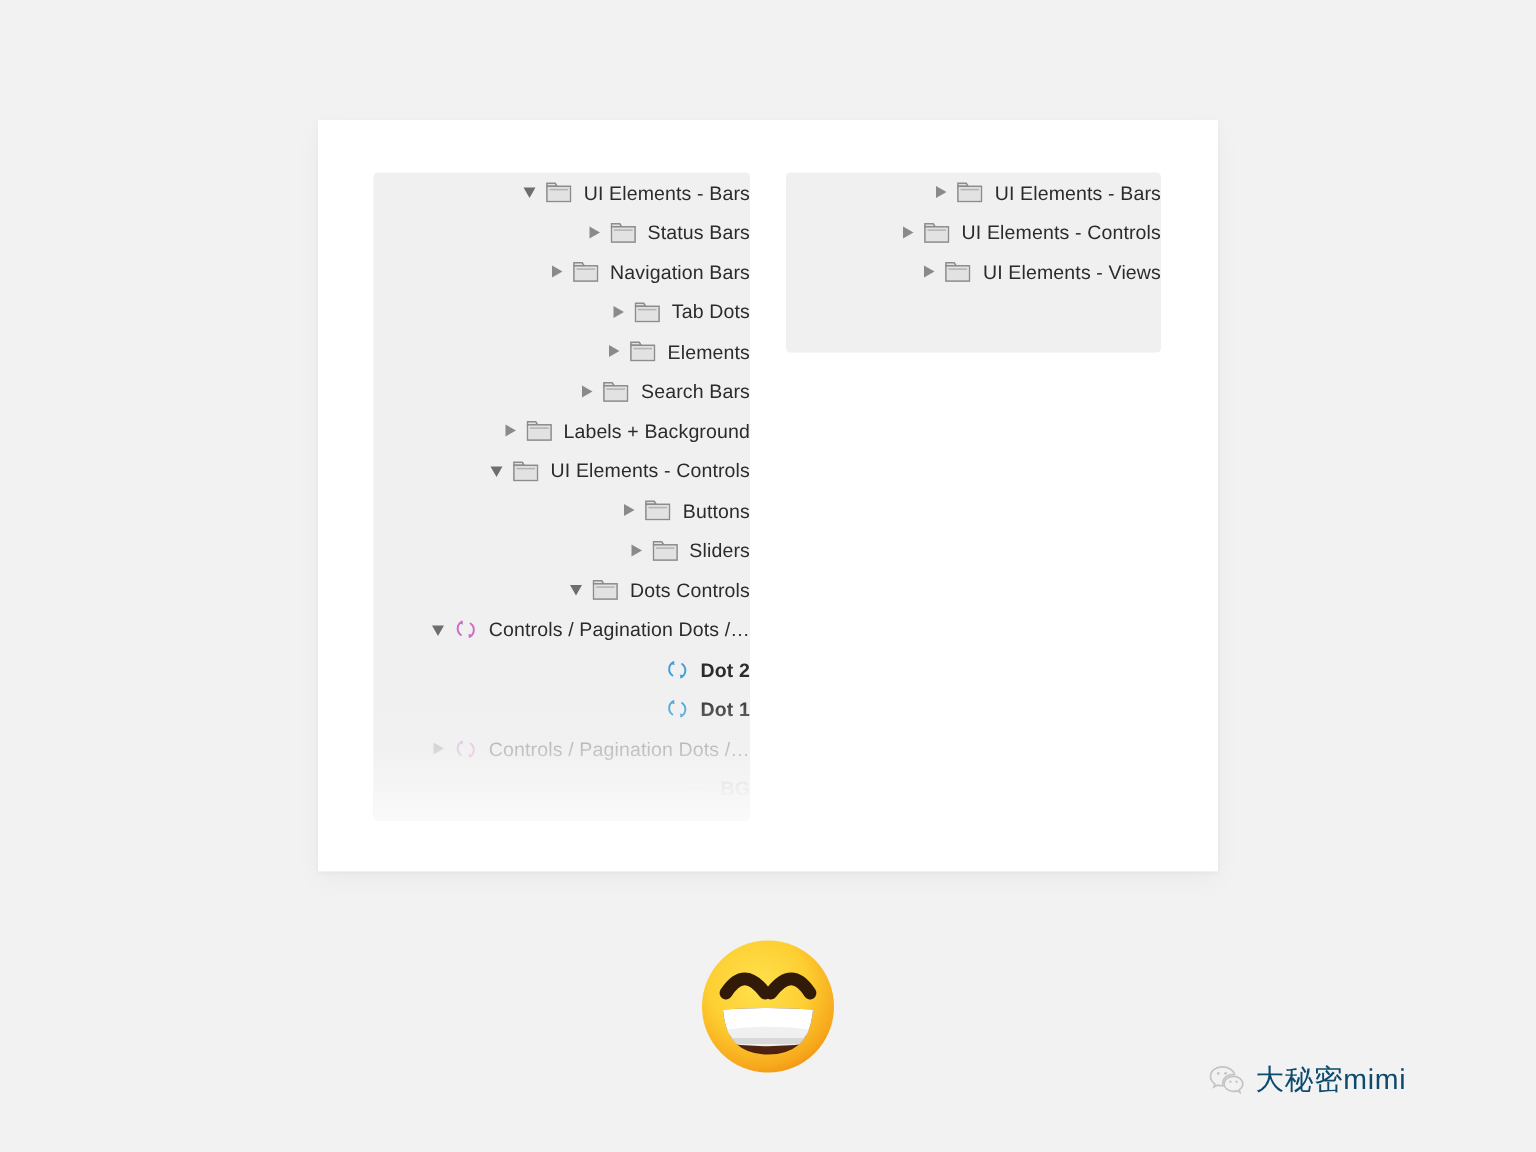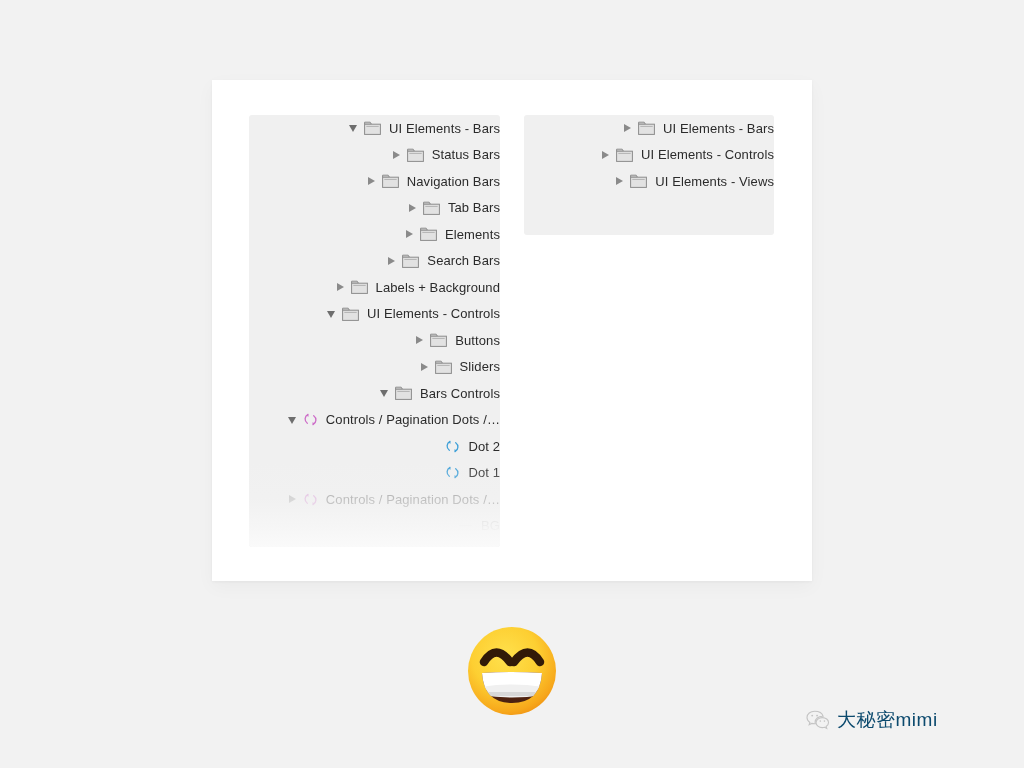--- a/index.html
+++ b/index.html
@@ -138,21 +138,21 @@
     top: 6px;
     width: 13px;
     height: 1.5px;
     background: #c9c9c9;
   }
 
   
   .ind-0 { padding-left: 12px; }
   .ind-1 { padding-left: 24px; margin-left: 16px; }
   .ind-2 { padding-left: 35px; }
-  .ind-3 { padding-left: 30px; }
+  .ind-3 { padding-left: 30px; font-weight: bold; }
 
   
   .dim-1 { opacity: 0.55; }
   .dim-2 { opacity: 0.32; }
 
   
   #emoji {
     position: absolute;
     left: 466px;
     top: 625px;
@@ -226,21 +226,21 @@
         </div>
         <div class="row ind-1">
           <span class="tri right"></span>
           <span class="ficon">
             <svg viewBox="0 0 17 14" width="17" height="14" xmlns="http://www.w3.org/2000/svg">
               <path d="M0.6 3.2 L0.6 1.2 L6.2 1.2 L7.4 3.2 Z" fill="#e2e2e2" stroke="#8c8c8c" stroke-width="1"></path>
               <rect x="0.6" y="3.2" width="15.8" height="10.2" fill="#e2e2e2" stroke="#8c8c8c" stroke-width="1"></rect>
               <rect x="2.3" y="4.9" width="12.4" height="1" fill="#8c8c8c" opacity="0.55"></rect>
             </svg>
           </span>
-          <span class="label">Tab Bars</span>
+          <span class="label">Tab Dots</span>
         </div>
         <div class="row ind-1">
           <span class="tri right"></span>
           <span class="ficon">
             <svg viewBox="0 0 17 14" width="17" height="14" xmlns="http://www.w3.org/2000/svg">
               <path d="M0.6 3.2 L0.6 1.2 L6.2 1.2 L7.4 3.2 Z" fill="#e2e2e2" stroke="#8c8c8c" stroke-width="1"></path>
               <rect x="0.6" y="3.2" width="15.8" height="10.2" fill="#e2e2e2" stroke="#8c8c8c" stroke-width="1"></rect>
               <rect x="2.3" y="4.9" width="12.4" height="1" fill="#8c8c8c" opacity="0.55"></rect>
             </svg>
           </span>
@@ -303,21 +303,21 @@
         </div>
         <div class="row ind-1">
           <span class="tri down"></span>
           <span class="ficon">
             <svg viewBox="0 0 17 14" width="17" height="14" xmlns="http://www.w3.org/2000/svg">
               <path d="M0.6 3.2 L0.6 1.2 L6.2 1.2 L7.4 3.2 Z" fill="#e2e2e2" stroke="#8c8c8c" stroke-width="1"></path>
               <rect x="0.6" y="3.2" width="15.8" height="10.2" fill="#e2e2e2" stroke="#8c8c8c" stroke-width="1"></rect>
               <rect x="2.3" y="4.9" width="12.4" height="1" fill="#8c8c8c" opacity="0.55"></rect>
             </svg>
           </span>
-          <span class="label">Bars Controls</span>
+          <span class="label">Dots Controls</span>
         </div>
         <div class="row ind-2">
           <span class="tri down"></span>
           <span class="sicon">
             <svg viewBox="0 0 15 15" width="15" height="15" xmlns="http://www.w3.org/2000/svg">
               <path d="M5.0 2.4 A5.2 5.2 0 0 0 4.3 11.3" fill="none" stroke="#cd6cc8" stroke-width="1.3" stroke-linecap="round"></path>
               <path d="M10.0 12.6 A5.2 5.2 0 0 0 10.7 3.7" fill="none" stroke="#cd6cc8" stroke-width="1.3" stroke-linecap="round"></path>
               <path d="M5.0 2.4 L5.9 4.4 L3.3 3.9 Z" fill="#cd6cc8"></path>
               <path d="M10.0 12.6 L9.1 10.6 L11.7 11.1 Z" fill="#cd6cc8"></path>
             </svg>

